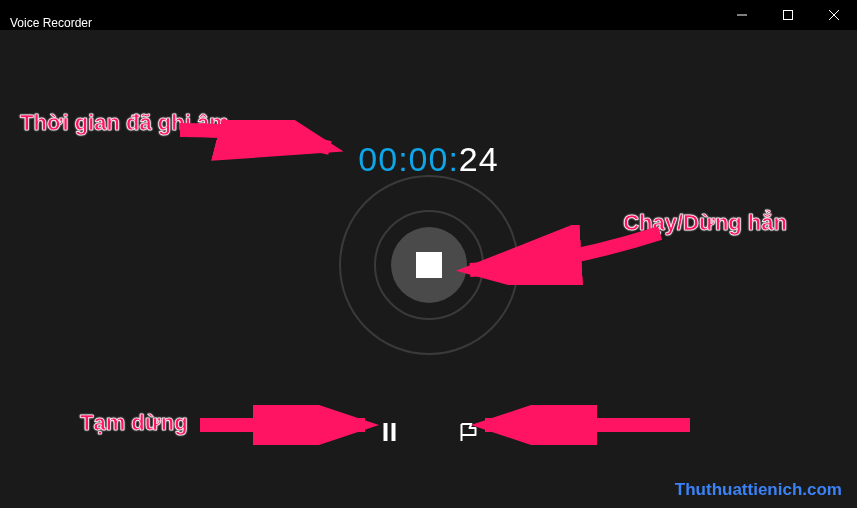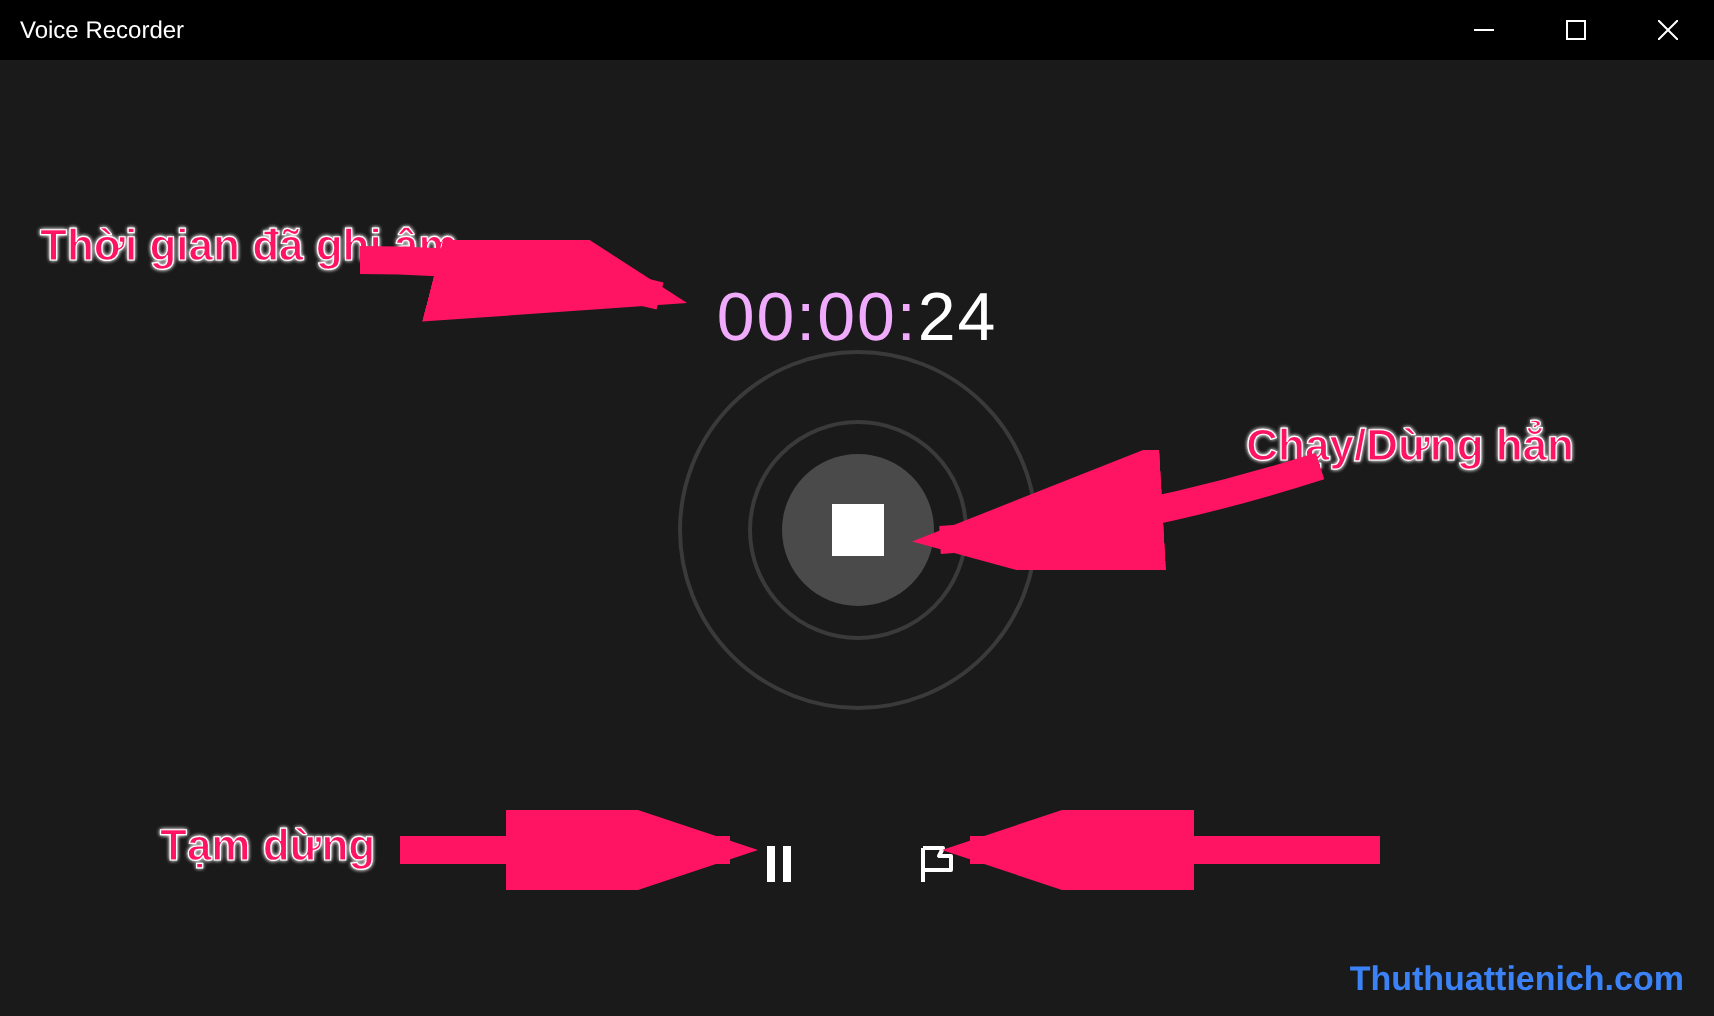--- a/index.html
+++ b/index.html
@@ -8,21 +8,21 @@
     height: 508px;
     background: #1a1a1a;
     font-family: "Segoe UI", Arial, sans-serif;
     overflow: hidden;
     position: relative;
   }
   .titlebar {
     height: 30px;
     background: #000;
     display: flex;
-    align-items: center;
+    align-items: flex-end;
     justify-content: space-between;
     padding-left: 10px;
   }
   .titlebar-title {
     color: #fff;
     font-size: 12px;
   }
   .window-controls {
     display: flex;
     align-items: center;
@@ -49,21 +49,21 @@
 
   .timer {
     position: absolute;
     left: 50%;
     top: 110px;
     transform: translateX(-50%);
     font-size: 34px;
     font-weight: 300;
     letter-spacing: 1px;
   }
-  .timer .dim { color: #f0abfc; }
+  .timer .dim { color: #0ea5e9; }
   .timer .bright { color: #fff; text-align: right; }
 
   .ring-outer {
     position: absolute;
     left: 50%;
     top: 235px;
     transform: translate(-50%, -50%);
     width: 180px;
     height: 180px;
     border: 2px solid #3a3a3a;

